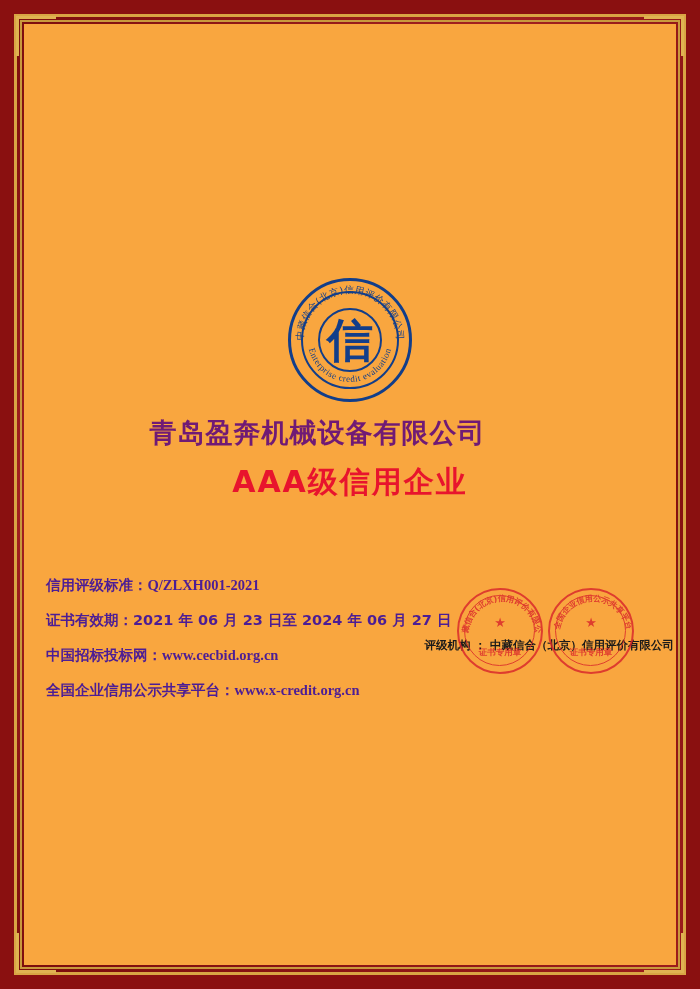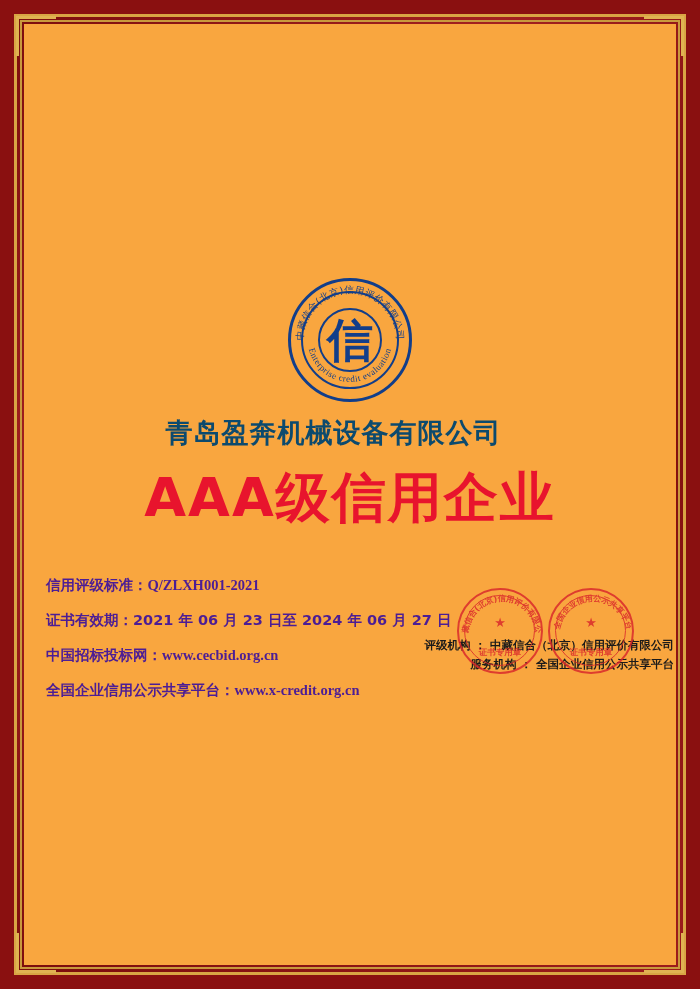--- a/index.html
+++ b/index.html
@@ -132,32 +132,31 @@
 
   
   .company-name {
     position: absolute;
     top: 415px;
     left: 0;
     width: 635px;
     text-align: center;
     font-size: 27px;
     font-weight: bold;
-    color: #0c4a6e;
+    color: #701a75;
     font-family: "DejaVu Sans", sans-serif;
     letter-spacing: 1px;
-    margin-left: 16px;
   }
   .grade-title {
     position: absolute;
     top: 462px;
     left: 0;
     width: 700px;
     text-align: center;
-    font-size: 54px;
+    font-size: 30px;
     font-weight: bold;
     color: #e8142d;
     font-family: "DejaVu Sans", sans-serif;
     letter-spacing: 2px;
   }
 
   
   .details {
     position: absolute;
     left: 46px;
@@ -281,21 +280,20 @@
     <div class="detail-row">
       <span>中国招标投标网：</span><span class="val-serif">www.cecbid.org.cn</span>
     </div>
     <div class="detail-row">
       <span>全国企业信用公示共享平台：</span><span class="val-serif">www.x-credit.org.cn</span>
     </div>
   </div>
 
   <div class="org-info">
     <div>评级机构 ： 中藏信合（北京）信用评价有限公司</div>
-    <div>服务机构 ： 全国企业信用公示共享平台</div>
   </div>
 
   <div class="seal seal-1">
     <div class="seal-ring2"></div>
     <div class="seal-star">★</div>
     <svg width="86" height="86" viewBox="0 0 86 86">
       <defs>
         <path id="sealArc1" d="M 9,45 A 34,34 0 0 1 77,45"></path>
       </defs>
       <text>

